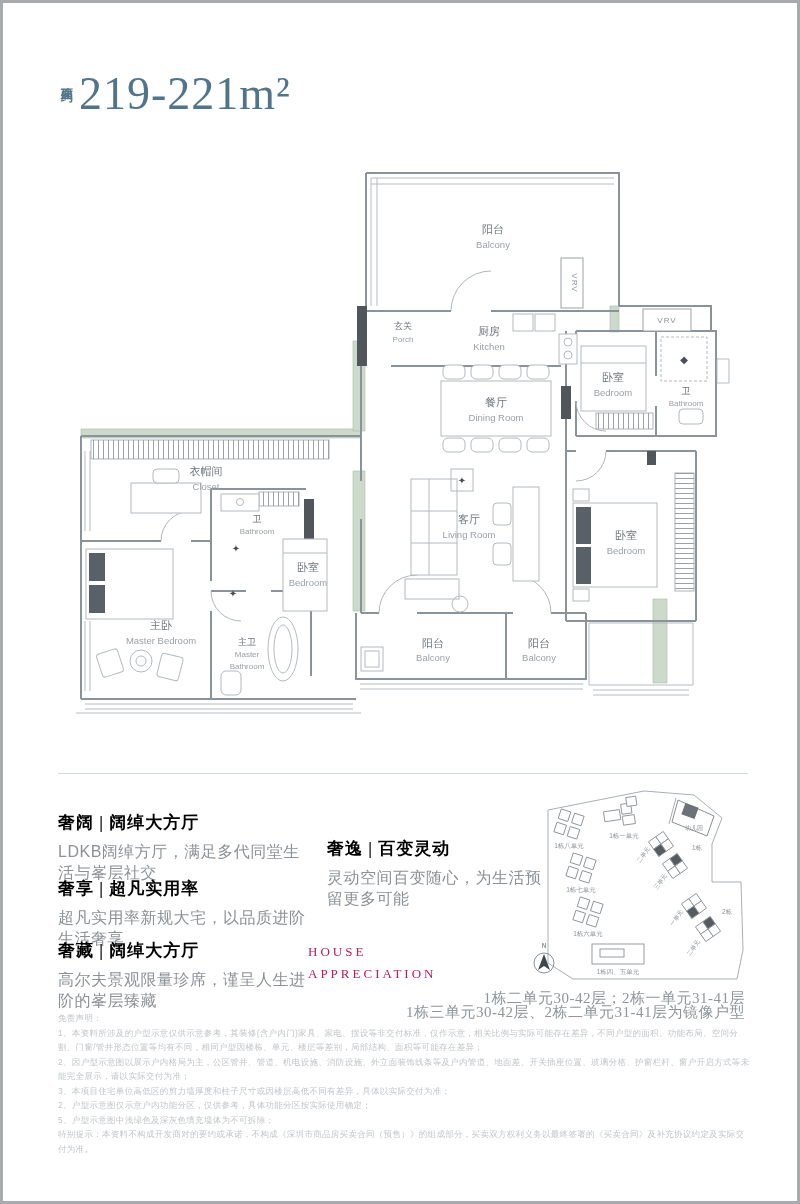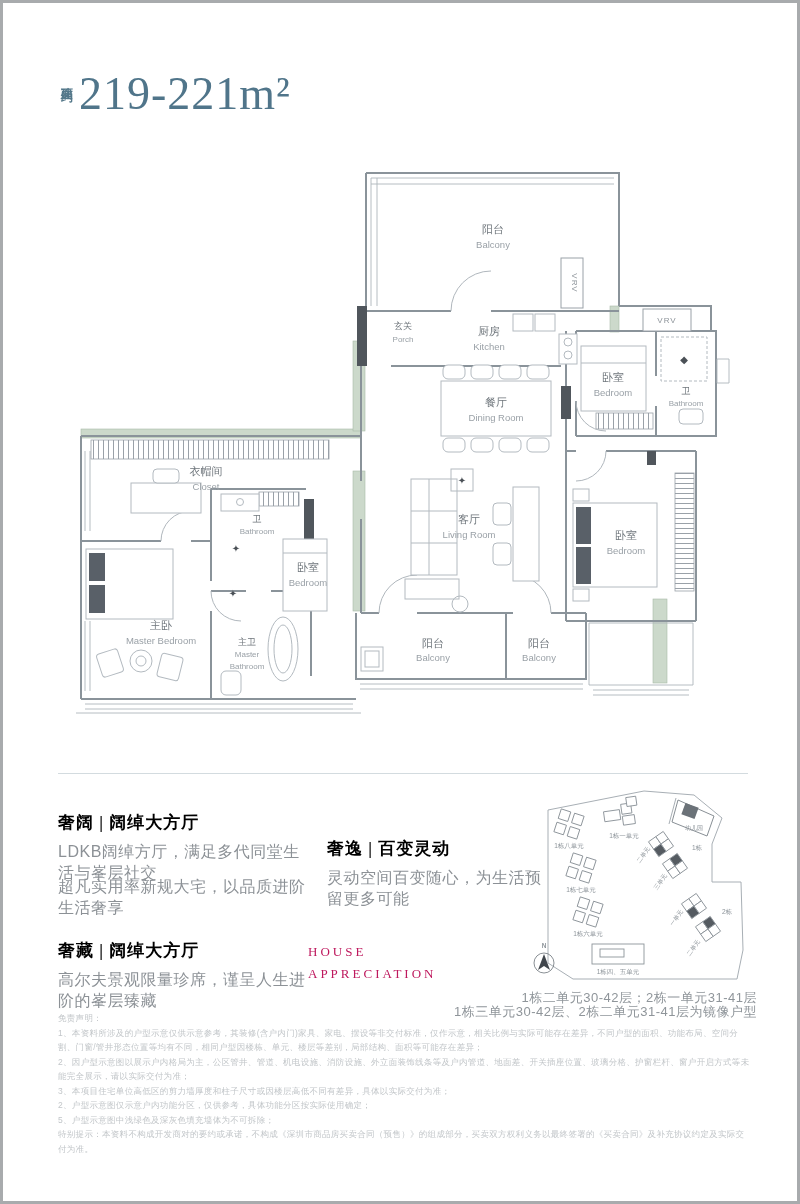--- a/index.html
+++ b/index.html
@@ -40,21 +40,21 @@
   .feature p { font-size:16px; color:#8c9196; letter-spacing:0.5px; }
   .brand {
     position:absolute; left:305px; top:938px;
     font-family:"Liberation Serif", serif; font-size:13px; color:#be185d;
     letter-spacing:3px; line-height:1.7;
   }
   
   .siteplan { position:absolute; left:523px; top:783px; width:240px; height:200px; }
   .sp-label { font-size:6.5px; fill:#8d949a; }
   .sp-label-s { font-size:6px; fill:#8d949a; }
-  .caption { position:absolute; right:40px; text-align:right; font-size:13px; color:#8f959a; letter-spacing:0.5px; }
+  .caption { position:absolute; right:52px; text-align:right; font-size:15px; color:#8f959a; letter-spacing:0.5px;font-family:Liberation Serif, serif; }
   
   .disclaimer { position:absolute; left:55px; top:1008px; width:695px; }
   .disclaimer div { font-size:8.5px; color:#c2c6c9; line-height:14.5px; letter-spacing:0.3px; }
 </style>
 </head>
 <body>
 
 <div class="page">
 
   <div class="title-block">
@@ -273,20 +273,21 @@
   </svg>
   </div>
 
   <div class="divider"></div>
 
   <div class="feature" style="left:55px; top:808px;">
     <h3>奢阔 | 阔绰大方厅</h3>
     <p>LDKB阔绰方厅，满足多代同堂生活与峯层社交</p>
   </div>
   <div class="feature" style="left:55px; top:874px;">
+    <h3>奢享 | 超凡实用率</h3>
     <p>超凡实用率新规大宅，以品质进阶生活奢享</p>
   </div>
   <div class="feature" style="left:55px; top:936px;">
     <h3>奢藏 | 阔绰大方厅</h3>
     <p>高尔夫景观限量珍席，谨呈人生进阶的峯层臻藏</p>
   </div>
   <div class="feature" style="left:305px; top:834px; width:220px;margin-left:19px;">
     <h3>奢逸 | 百变灵动</h3>
     <p>灵动空间百变随心，为生活预留更多可能</p>
   </div>

